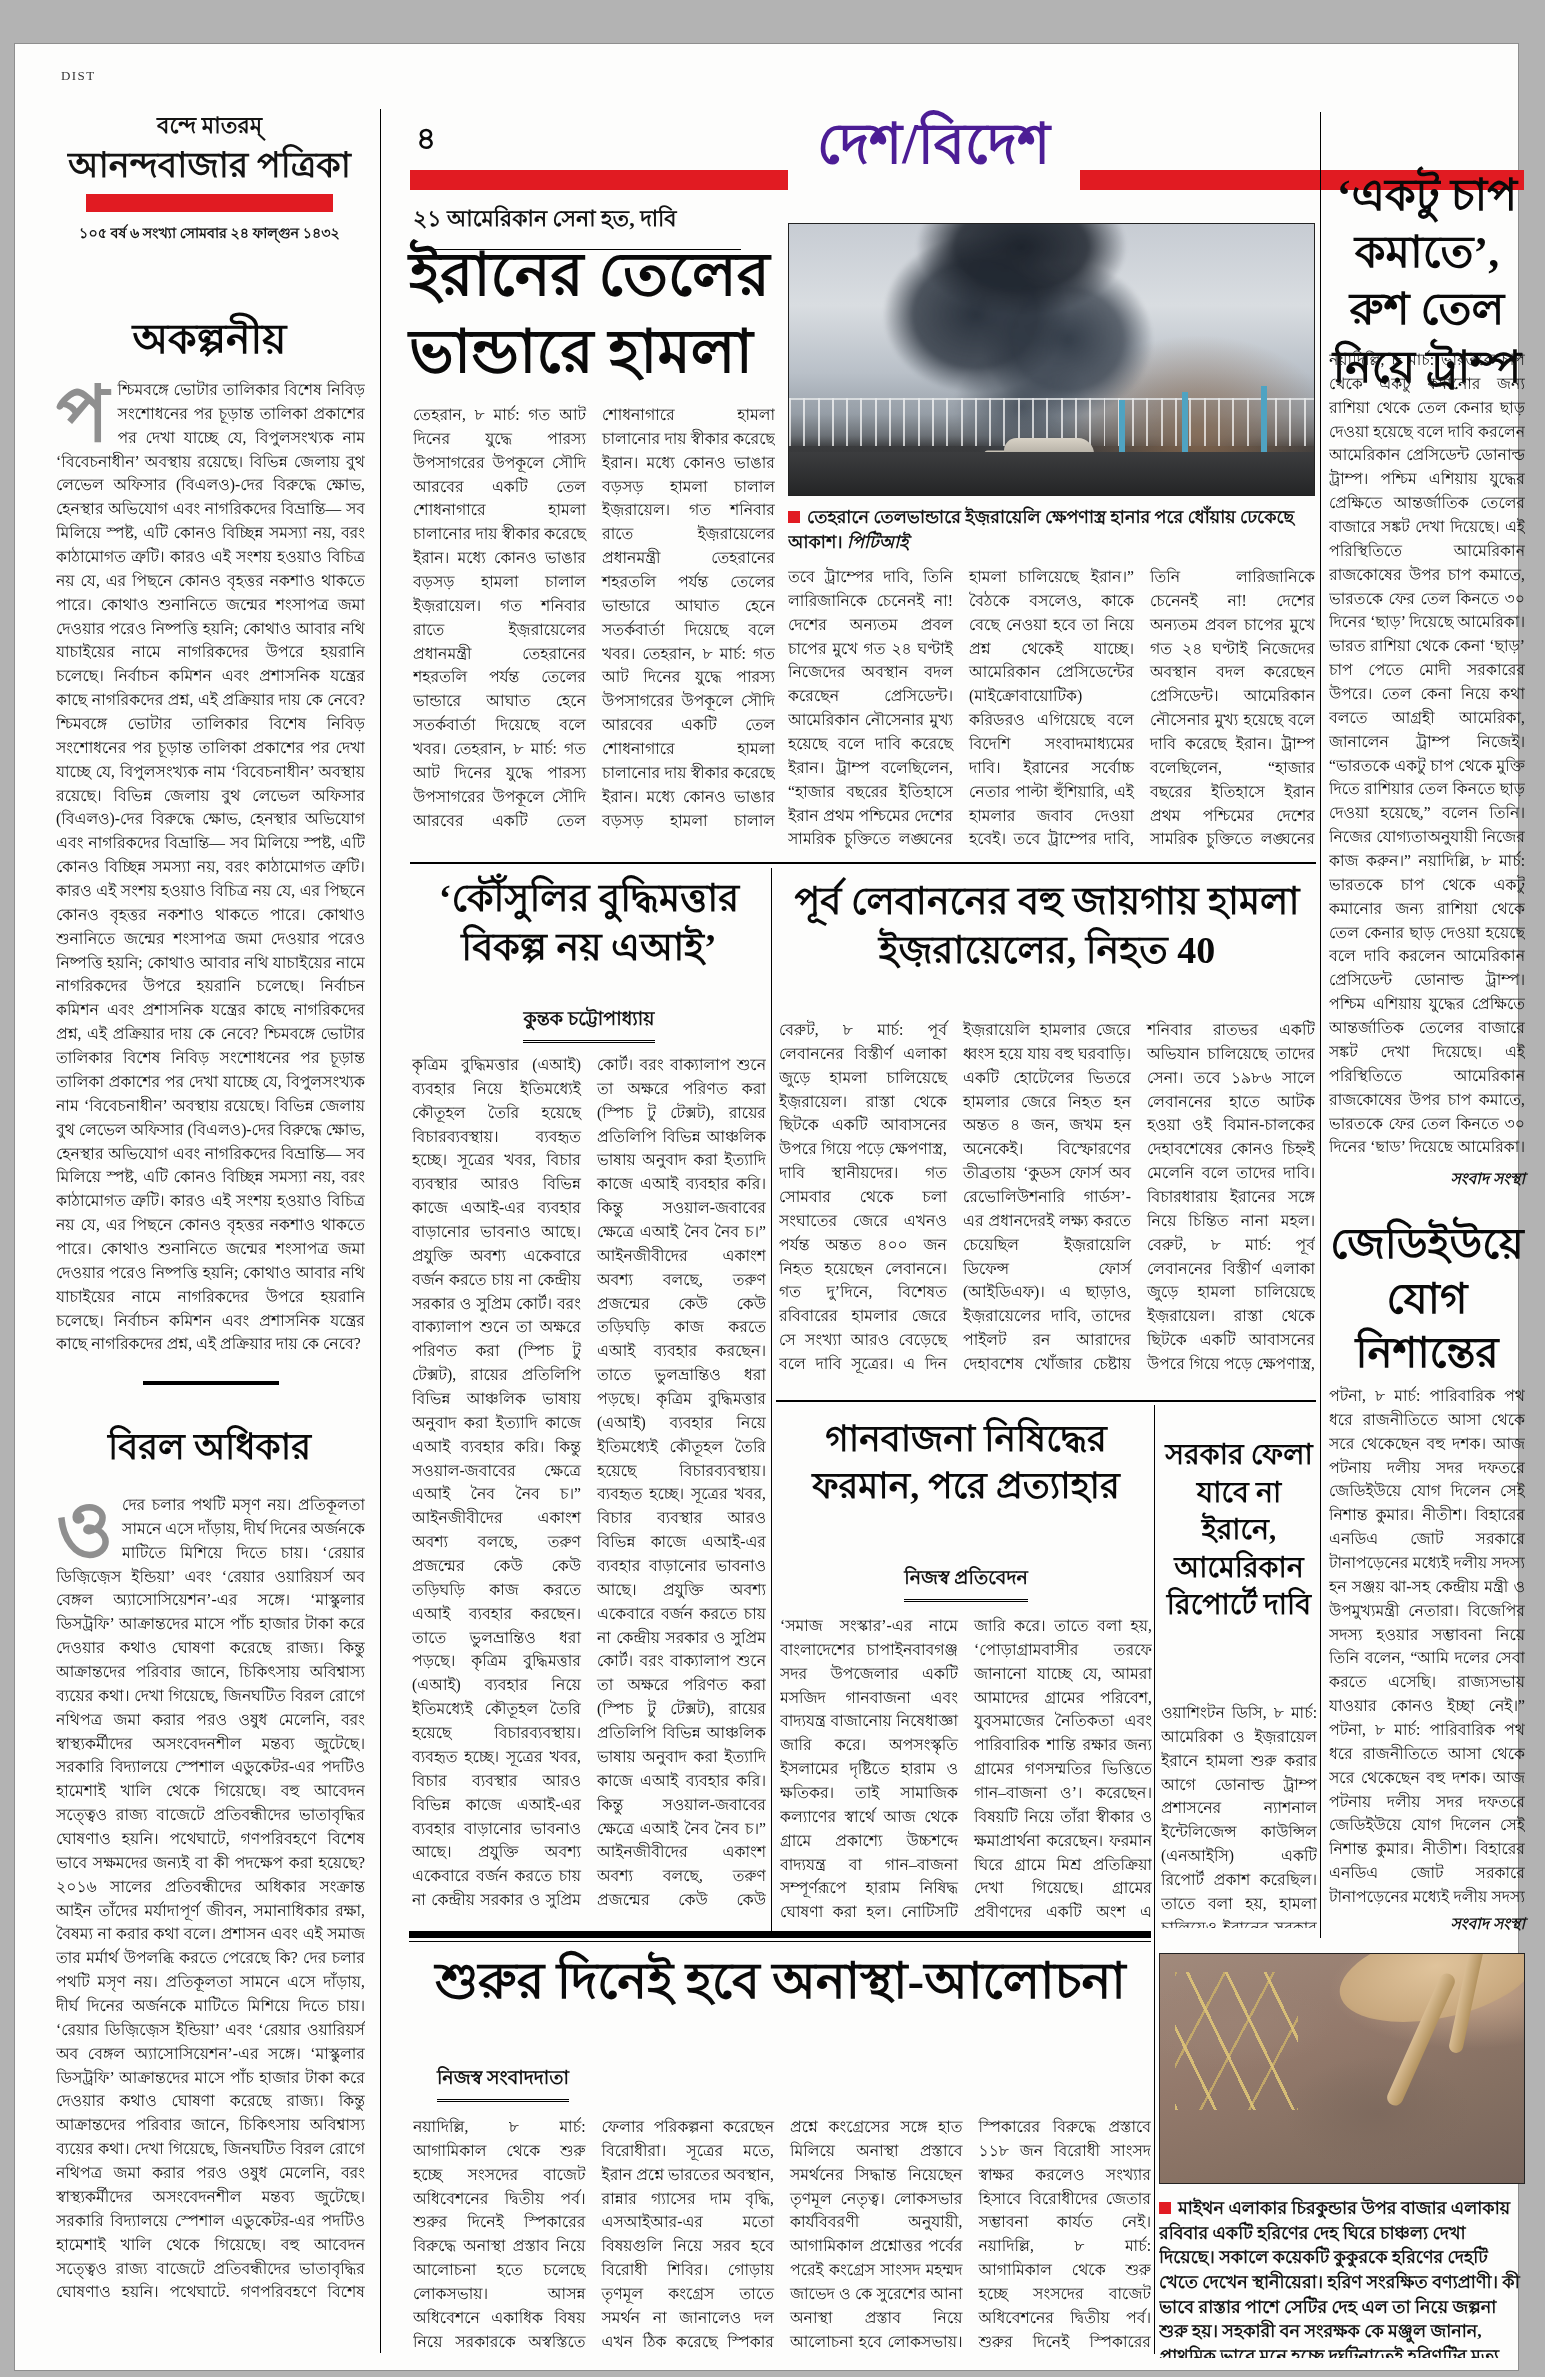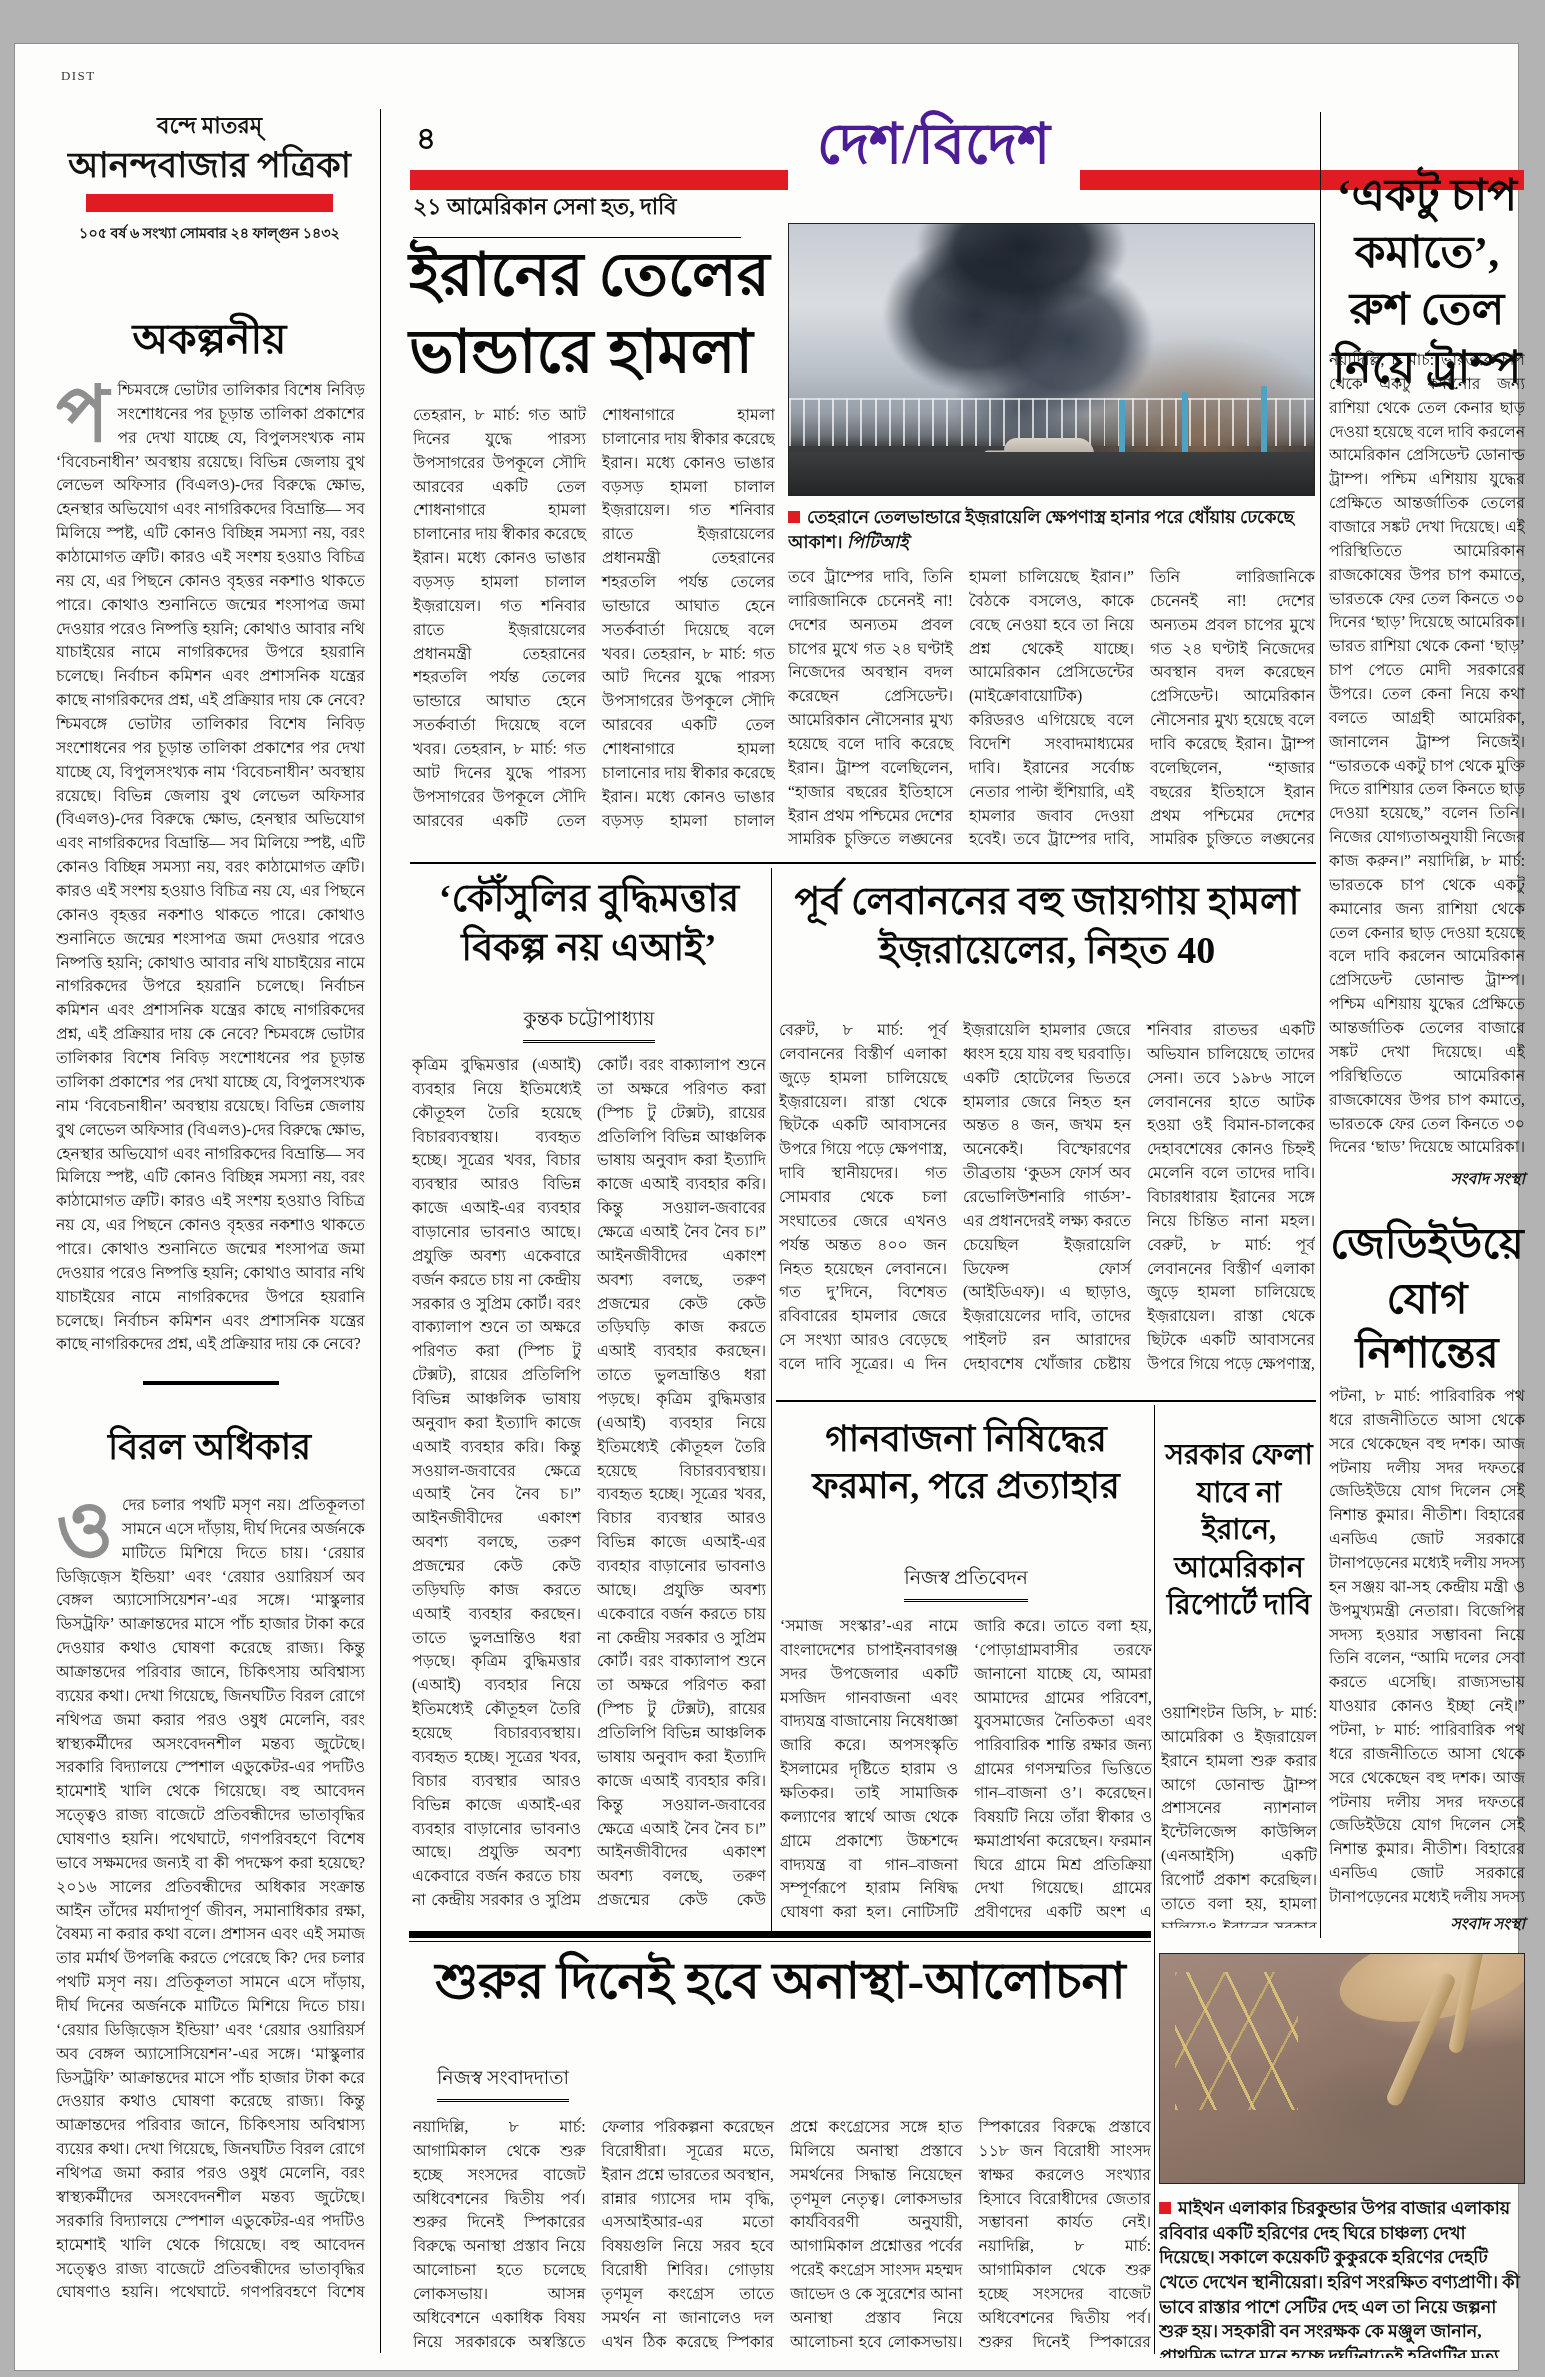--- a/index.html
+++ b/index.html
@@ -11,21 +11,21 @@
   .abs{position:absolute;}
   .sheet{background:#fdfdfc;border:1.4px solid #8e8e8e;box-sizing:border-box;}
   .rule-v{background:#000;width:1.4px;}
   .rule-h{background:#000;height:1.9px;}
   .just{text-align:justify;text-justify:inter-word;overflow:hidden;line-height:1.52;font-size:15.7px;}
   .cols2{column-count:2;column-gap:16px;}
   .cols3{column-count:3;column-gap:16px;}
   .cols4{column-count:4;column-gap:16px;}
   .hl{font-weight:700;color:#0a0a0a;letter-spacing:0;}
   .center{text-align:center;}
-  .byline{font-weight:400;font-size:19px;text-align:center;border-bottom:3.3px double #000;padding-bottom:3.8px;display:inline-block;}
+  .byline{font-weight:700;font-size:19px;text-align:center;border-bottom:3.3px double #000;padding-bottom:3.8px;display:inline-block;}
   .dropcap{float:left;font-size:78px;line-height:.82;font-weight:700;color:#8f8f8f;margin:4.8px 8.6px 0 0;}
   .caption{font-size:17.6px;font-weight:600;line-height:1.4;overflow:hidden;}
   .bullet{display:inline-block;width:12.4px;height:12.4px;background:#e11b22;margin-right:6.7px;}
   .credit{font-style:italic;font-weight:700;}
   .attr{font-weight:700;text-align:right;font-size:15.7px;font-style:italic;}
   .redbar{background:#e11b22;}
   .photo{overflow:hidden;box-sizing:border-box;border:1px solid #222;}
   
   .smoke-photo{background:
     radial-gradient(ellipse 200px 143px at 78% 78%, rgba(139,106,78,.85), rgba(139,106,78,0) 70%),
@@ -89,21 +89,21 @@
   <span class="dropcap">ও</span><span>দের চলার পথটি মসৃণ নয়। প্রতিকূলতা সামনে এসে দাঁড়ায়, দীর্ঘ দিনের অর্জনকে মাটিতে মিশিয়ে দিতে চায়। ‘রেয়ার ডিজ়িজ়েস ইন্ডিয়া’ এবং ‘রেয়ার ওয়ারিয়র্স অব বেঙ্গল অ্যাসোসিয়েশন’-এর সঙ্গে। ‘মাস্কুলার ডিসট্রফি’ আক্রান্তদের মাসে পাঁচ হাজার টাকা করে দেওয়ার কথাও ঘোষণা করেছে রাজ্য। কিন্তু আক্রান্তদের পরিবার জানে, চিকিৎসায় অবিশ্বাস্য ব্যয়ের কথা। দেখা গিয়েছে, জিনঘটিত বিরল রোগে নথিপত্র জমা করার পরও ওষুধ মেলেনি, বরং স্বাস্থ্যকর্মীদের অসংবেদনশীল মন্তব্য জুটেছে। সরকারি বিদ্যালয়ে স্পেশাল এডুকেটর-এর পদটিও হামেশাই খালি থেকে গিয়েছে। বহু আবেদন সত্ত্বেও রাজ্য বাজেটে প্রতিবন্ধীদের ভাতাবৃদ্ধির ঘোষণাও হয়নি। পথেঘাটে, গণপরিবহণে বিশেষ ভাবে সক্ষমদের জন্যই বা কী পদক্ষেপ করা হয়েছে? ২০১৬ সালের প্রতিবন্ধীদের অধিকার সংক্রান্ত আইন তাঁদের মর্যাদাপূর্ণ জীবন, সমানাধিকার রক্ষা, বৈষম্য না করার কথা বলে। প্রশাসন এবং এই সমাজ তার মর্মার্থ উপলব্ধি করতে পেরেছে কি? দের চলার পথটি মসৃণ নয়। প্রতিকূলতা সামনে এসে দাঁড়ায়, দীর্ঘ দিনের অর্জনকে মাটিতে মিশিয়ে দিতে চায়। ‘রেয়ার ডিজ়িজ়েস ইন্ডিয়া’ এবং ‘রেয়ার ওয়ারিয়র্স অব বেঙ্গল অ্যাসোসিয়েশন’-এর সঙ্গে। ‘মাস্কুলার ডিসট্রফি’ আক্রান্তদের মাসে পাঁচ হাজার টাকা করে দেওয়ার কথাও ঘোষণা করেছে রাজ্য। কিন্তু আক্রান্তদের পরিবার জানে, চিকিৎসায় অবিশ্বাস্য ব্যয়ের কথা। দেখা গিয়েছে, জিনঘটিত বিরল রোগে নথিপত্র জমা করার পরও ওষুধ মেলেনি, বরং স্বাস্থ্যকর্মীদের অসংবেদনশীল মন্তব্য জুটেছে। সরকারি বিদ্যালয়ে স্পেশাল এডুকেটর-এর পদটিও হামেশাই খালি থেকে গিয়েছে। বহু আবেদন সত্ত্বেও রাজ্য বাজেটে প্রতিবন্ধীদের ভাতাবৃদ্ধির ঘোষণাও হয়নি। পথেঘাটে, গণপরিবহণে বিশেষ ভাবে সক্ষমদের জন্যই বা কী পদক্ষেপ করা হয়েছে? ২০১৬ সালের প্রতিবন্ধীদের অধিকার সংক্রান্ত আইন তাঁদের মর্যাদাপূর্ণ জীবন, সমানাধিকার রক্ষা, বৈষম্য না করার কথা বলে। প্রশাসন এবং এই সমাজ তার মর্মার্থ উপলব্ধি করতে পেরেছে কি?</span>
 </div>
 
 <div class="abs rule-v" style="left:380px;top:109px;height:2244px;"></div>
 
 <div class="abs hl" style="left:416px;top:114px;font-size:31px;">৪</div>
 <div class="abs redbar" style="left:410px;top:170px;width:378px;height:20px;"></div>
 <div class="abs redbar" style="left:1080px;top:170px;width:444px;height:20px;"></div>
 <div class="abs center sec-title" style="left:785px;top:116px;width:297px;font-size:56px;">দেশ/বিদেশ</div>
 
-<div class="abs kicker" style="left:413px;top:189px;width:328px;">২১ আমেরিকান সেনা হত, দাবি</div>
+<div class="abs kicker" style="left:413px;top:201px;width:328px;">২১ আমেরিকান সেনা হত, দাবি</div>
 
 <div class="abs hl" style="left:409px;top:237px;width:373px;font-size:60px;line-height:1.28;">ইরানের তেলের ভান্ডারে হামলা</div>
 
 <div class="abs photo smoke-photo" style="left:788px;top:223px;width:527px;height:273px;">
   <div class="plume"></div>
   <div class="fence-band"></div>
   <div class="post" style="right:9%;bottom:14%;height:71px;"></div>
   <div class="post" style="right:24%;bottom:15%;height:62px;"></div>
   <div class="post" style="right:36%;bottom:16%;height:52px;"></div>
   <div class="burnt-car"></div>

